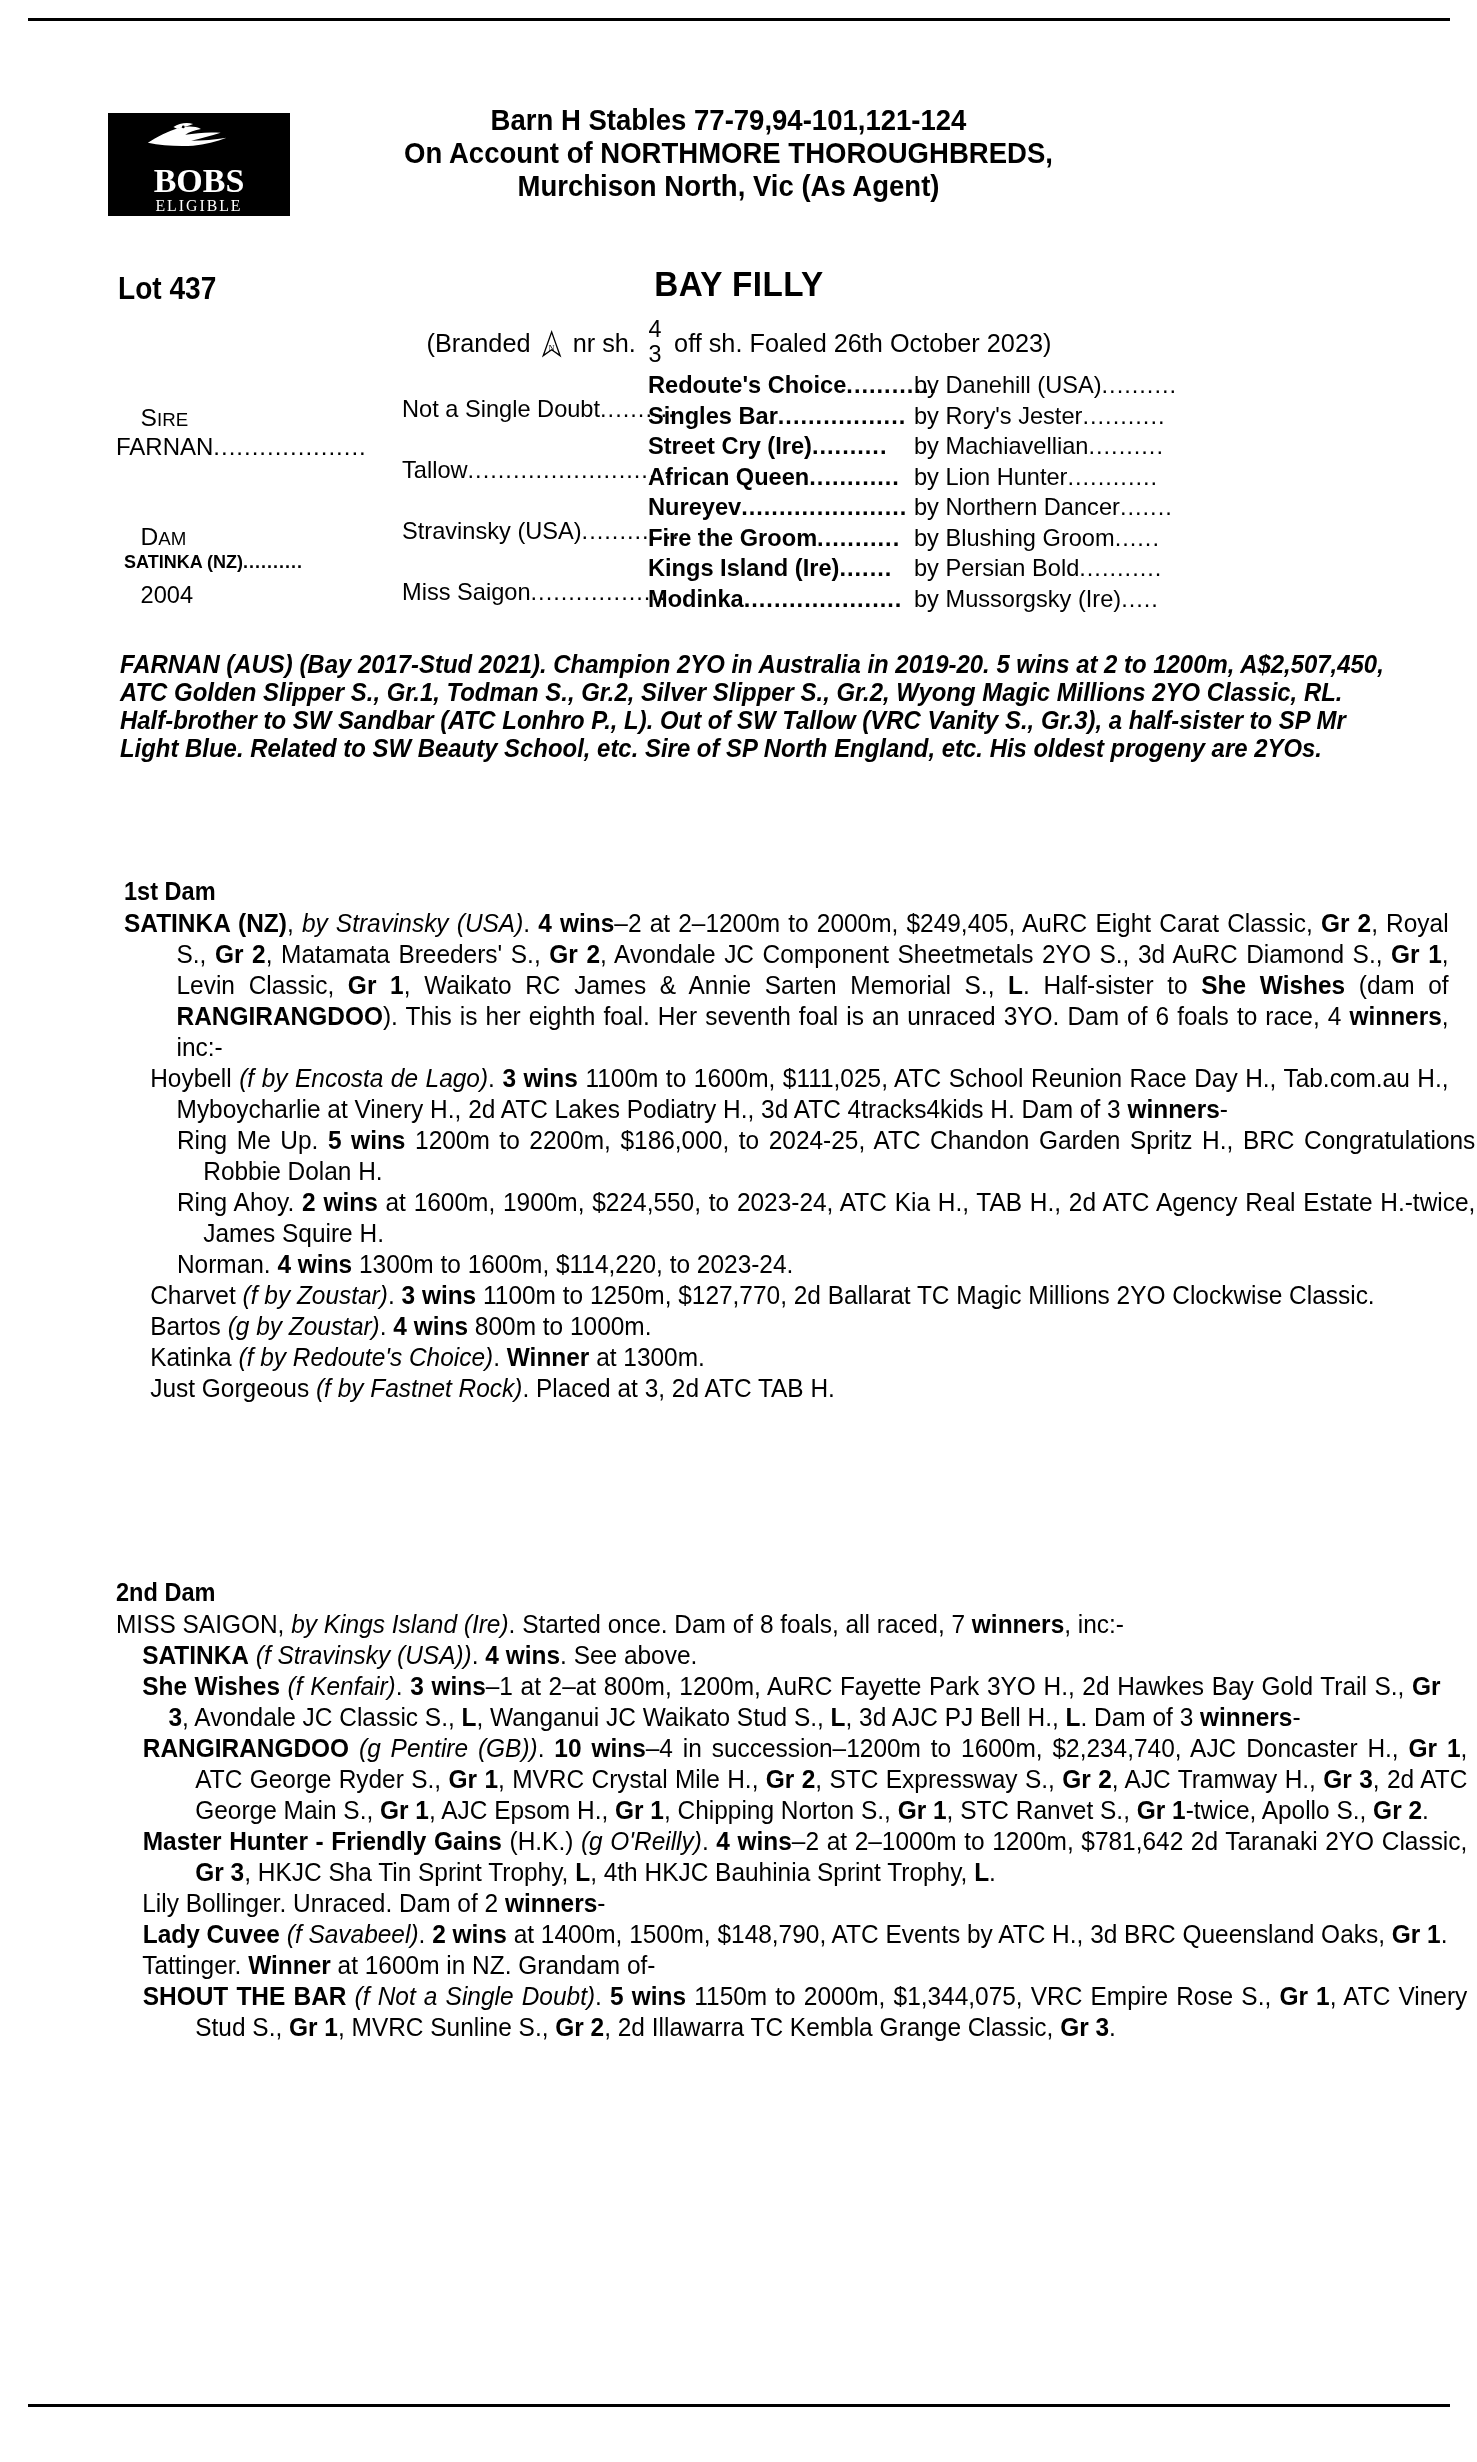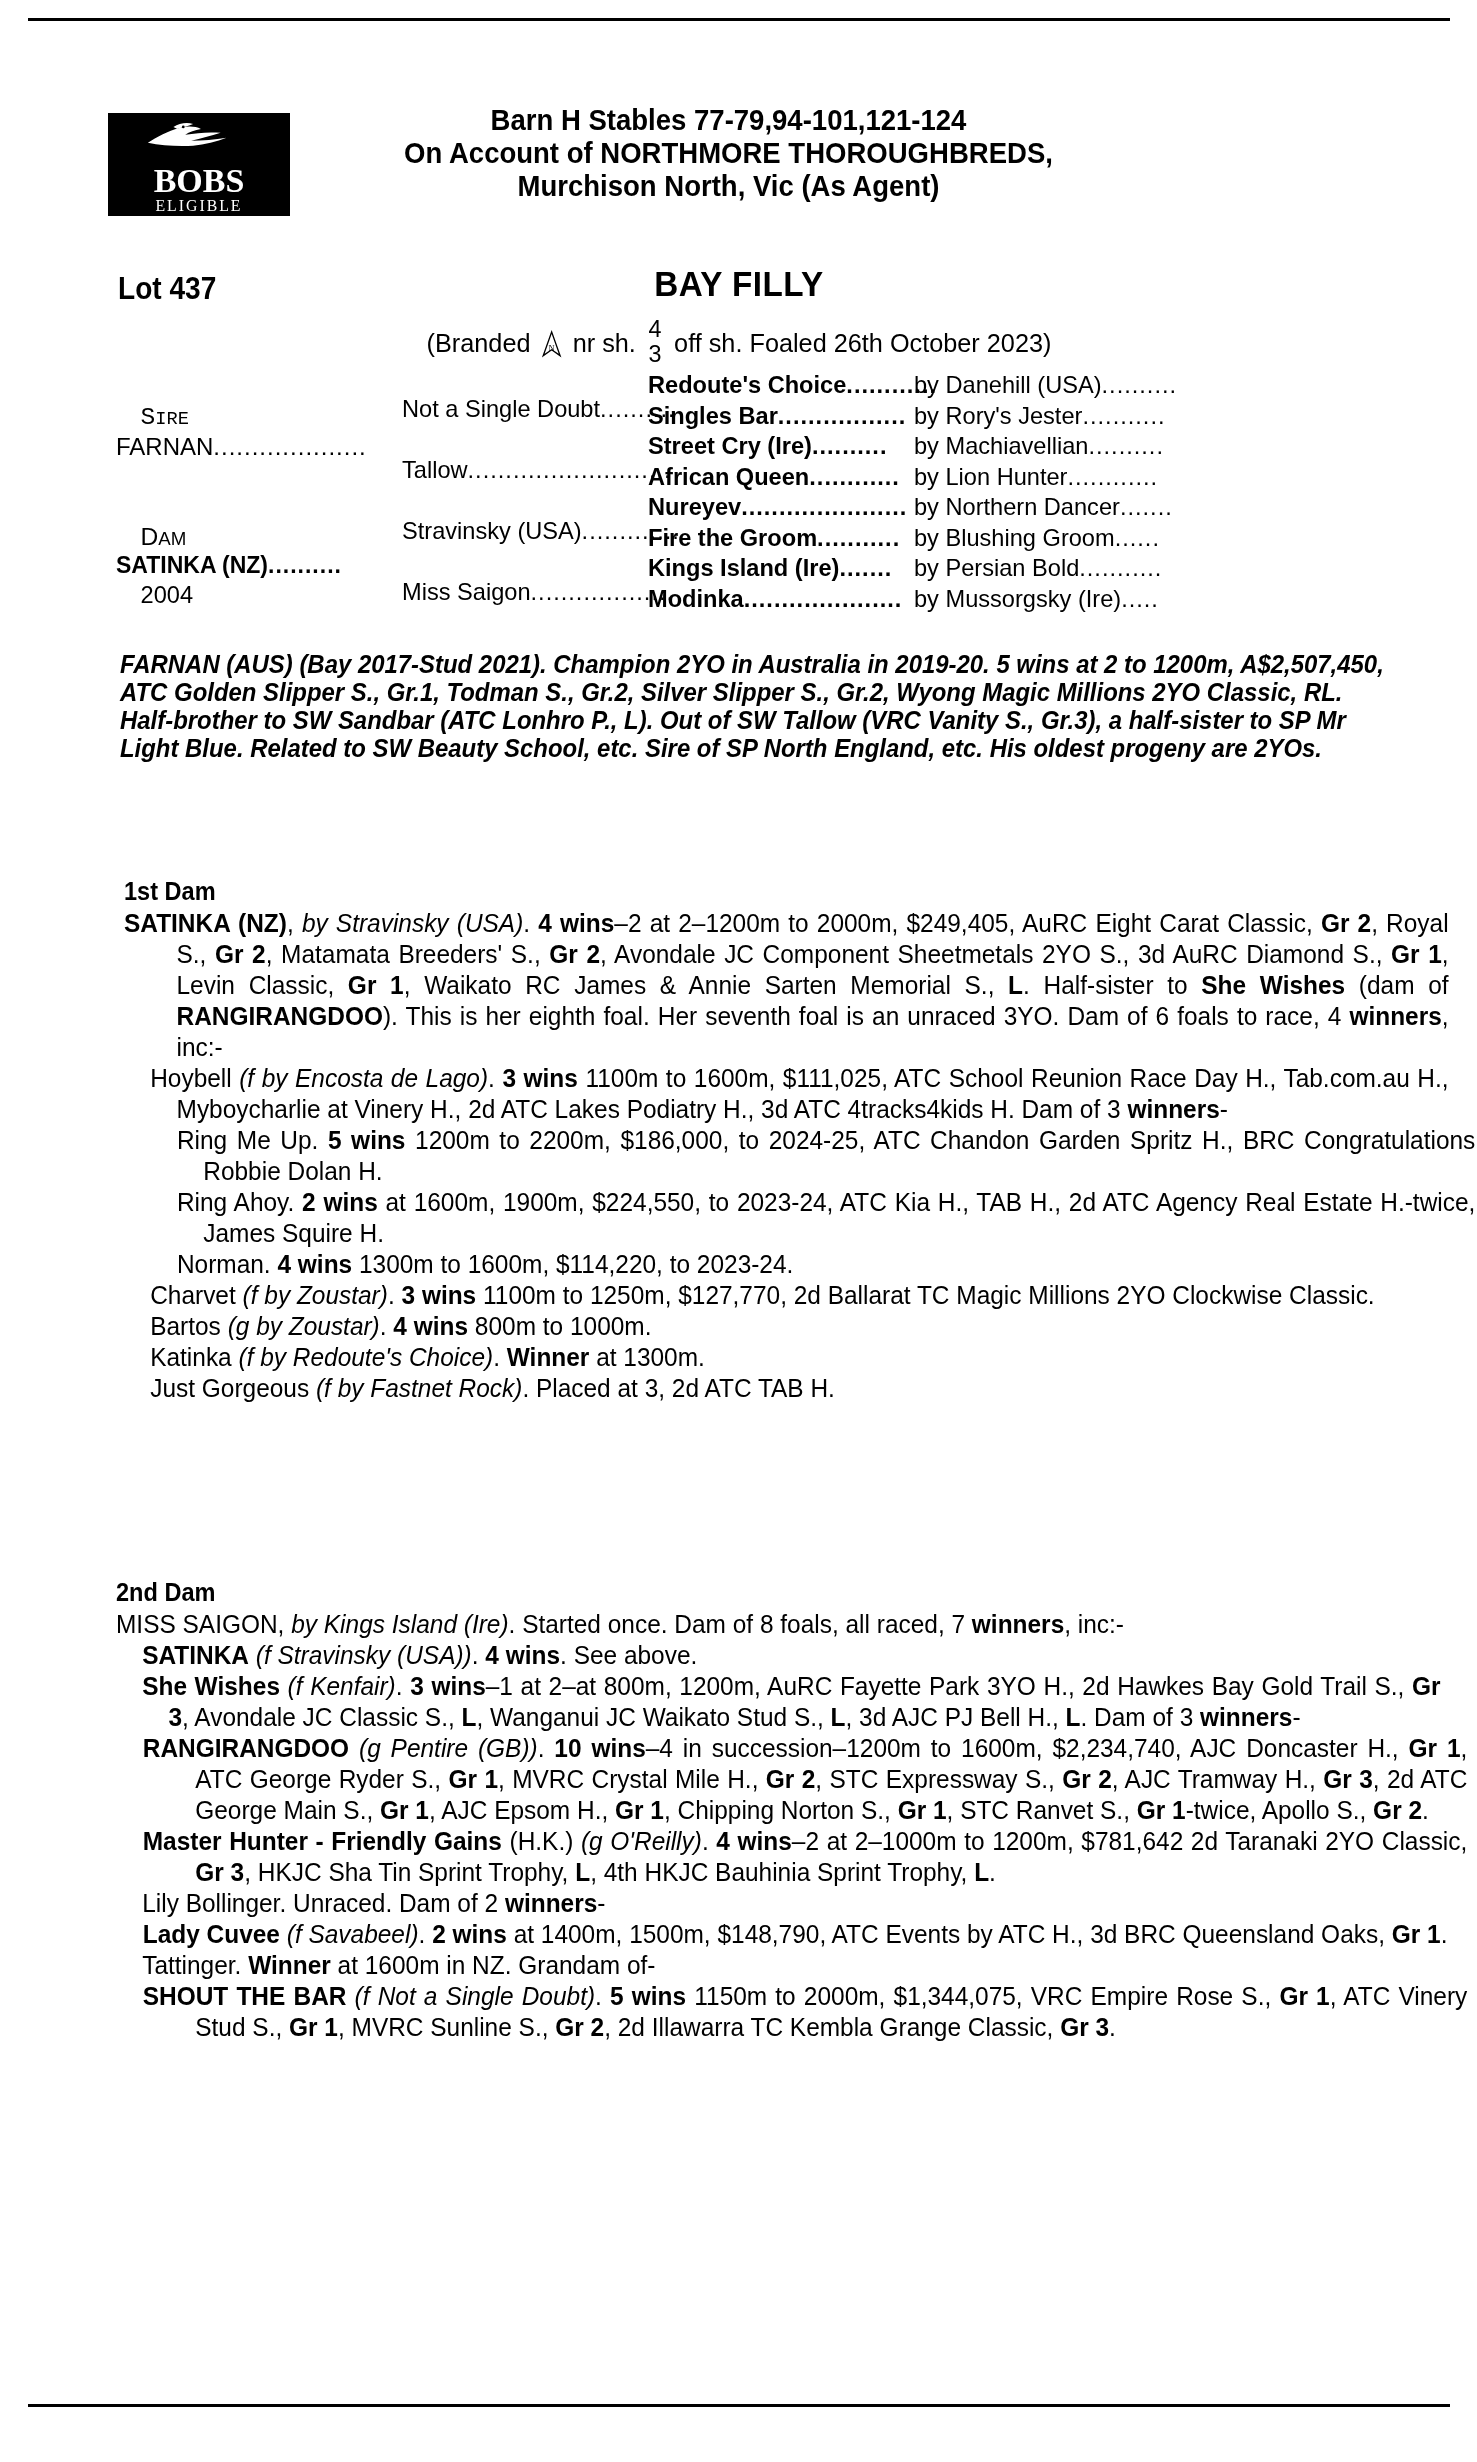--- a/index.html
+++ b/index.html
@@ -188,39 +188,38 @@
   }
   .ped-col4 {
     position: absolute;
     left: 798px; top: 0;
     width: 296px;
   }
   .lvl-sire-label {
     position: absolute;
     left: 24.6px; top: 31.5px;
     font-size: 23.6px;
-    font-family: Liberation Mono, monospace;
   }
   .lvl-sire-name {
     position: absolute;
     left: 0px; top: 61px;
     font-weight: normal;
     font-size: 24px;
     white-space: nowrap;
   }
   .lvl-dam-label {
     position: absolute;
     left: 24.6px; top: 151px;
     font-size: 23.6px;
   }
   .lvl-dam-name {
     position: absolute;
-    left: 0px; top: 180px;
-    font-weight: bold;
-    font-size: 23px;
+    left: 8px; top: 180px;
+    font-weight: bold;
+    font-size: 18px;
     white-space: nowrap;
   }
   .lvl-dam-year {
     position: absolute;
     left: 24.6px; top: 210px;
     font-size: 23.6px;
   }
   .smallcap {
     font-size: 18.7px;
   }

